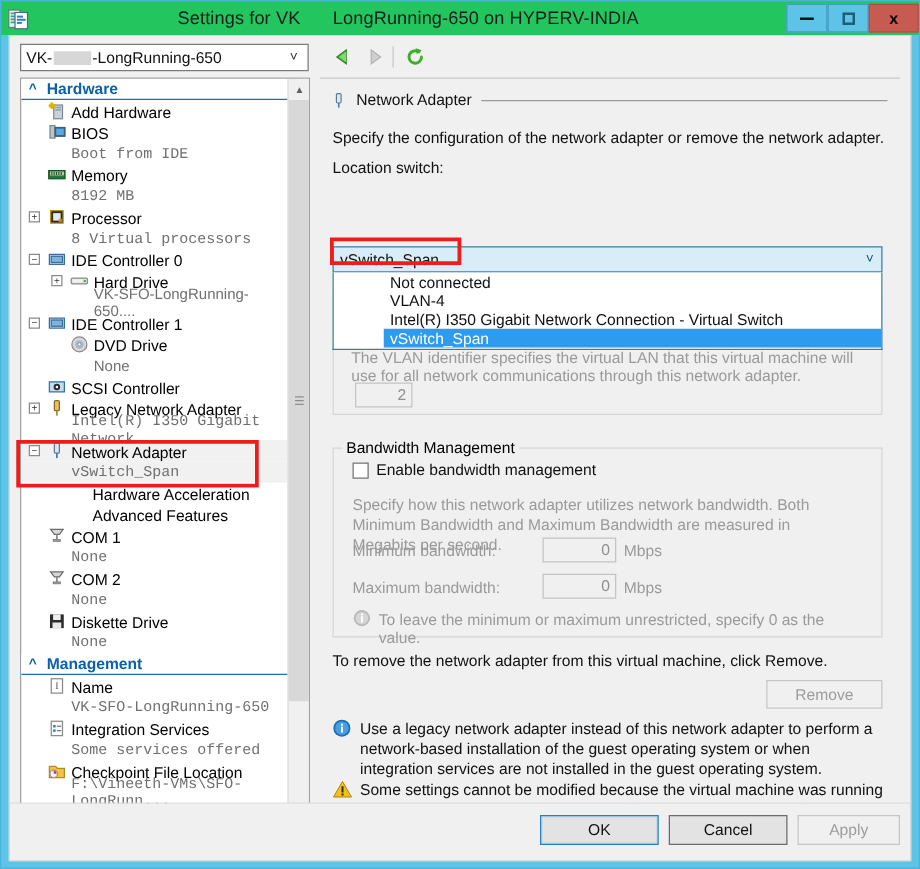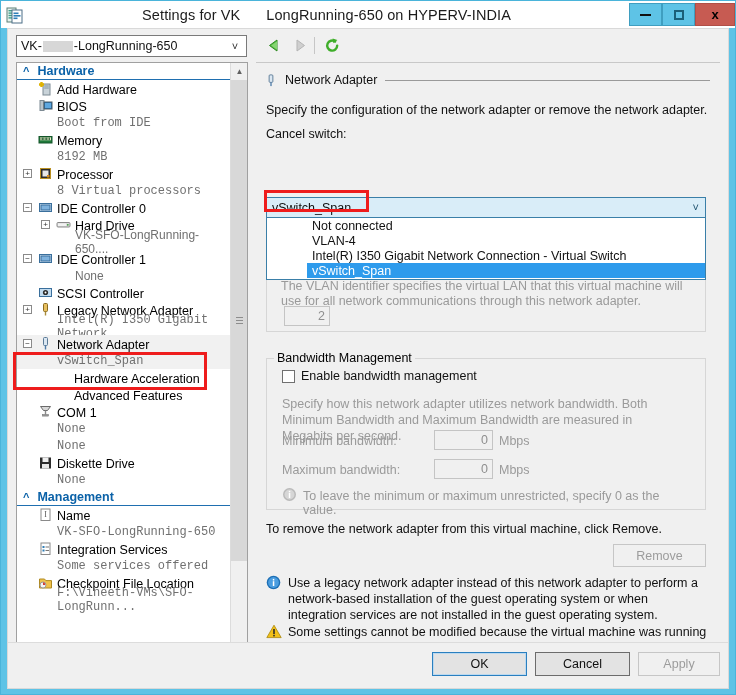--- a/index.html
+++ b/index.html
@@ -15,21 +15,21 @@
   
   #window {
     position:absolute; left:0; top:0; width:736px; height:695px;
     background:#5ec3e6;
     border:1px solid #4ab4da;
   }
 
   
   #titlebar {
     position:absolute; left:0; top:0; width:734px; height:27px;
-    background:#ffffff;
+    background:#22c55e;
     display:flex; align-items:center;
   }
   #titlebar-icon {
     width:18px; height:18px; margin-left:5px; margin-top:1px;
     position:relative; flex:0 0 auto;
   }
   #title-text {
     flex:1 1 auto;
     text-align:center;
     font-size:14.5px;
@@ -371,20 +371,30 @@
           <span class="expander">−</span>
           <span class="ticon">
             <svg width="15" height="15" viewBox="0 0 15 15">
               <rect x="1.5" y="3.5" width="12" height="8" fill="#cfe3f5" stroke="#3a6f9c"></rect>
               <rect x="3" y="5" width="9" height="5" fill="#7fb2dd" stroke="#3a6f9c"></rect>
             </svg>
           </span>
           <span class="tlabel">IDE Controller 1</span>
         </div>
 
+        <div class="tnode lvl2 noexp2" style="">
+          <span class="ticon" style="left:39px;">
+            <svg width="15" height="15" viewBox="0 0 15 15">
+              <circle cx="7.5" cy="7.5" r="6" fill="#d8d8d8" stroke="#8a8a8a"></circle>
+              <circle cx="7.5" cy="7.5" r="3.4" fill="#a8b8c4"></circle>
+              <circle cx="7.5" cy="7.5" r="1.2" fill="#fff" stroke="#8a8a8a" stroke-width="0.6"></circle>
+            </svg>
+          </span>
+          <span class="tlabel" style="margin-left:58px;">DVD Drive</span>
+        </div>
         <div class="tsub lvl2sub">None</div>
 
         <div class="tnode lvl1 noexp">
           <span class="ticon">
             <svg width="15" height="15" viewBox="0 0 15 15">
               <rect x="1.5" y="3.5" width="12" height="8" fill="#c3dcf0" stroke="#3a6f9c"></rect>
               <circle cx="7.5" cy="7.5" r="2.6" fill="#2b2b2b"></circle>
               <circle cx="7.5" cy="7.5" r="1" fill="#fff"></circle>
             </svg>
           </span>
@@ -428,20 +438,30 @@
             <svg width="15" height="15" viewBox="0 0 15 15">
               <path d="M2.5 2.5 h10 l-3 4 h-4 z" fill="#d8d8d8" stroke="#6a6a6a"></path>
               <rect x="6.8" y="6.5" width="1.4" height="4" fill="#8a8a8a"></rect>
               <rect x="4.5" y="10.5" width="6" height="1.6" fill="#9a9a9a" stroke="#6a6a6a" stroke-width="0.5"></rect>
             </svg>
           </span>
           <span class="tlabel">COM 1</span>
         </div>
         <div class="tsub lvl1sub">None</div>
 
+        <div class="tnode lvl1 noexp">
+          <span class="ticon">
+            <svg width="15" height="15" viewBox="0 0 15 15">
+              <path d="M2.5 2.5 h10 l-3 4 h-4 z" fill="#d8d8d8" stroke="#6a6a6a"></path>
+              <rect x="6.8" y="6.5" width="1.4" height="4" fill="#8a8a8a"></rect>
+              <rect x="4.5" y="10.5" width="6" height="1.6" fill="#9a9a9a" stroke="#6a6a6a" stroke-width="0.5"></rect>
+            </svg>
+          </span>
+          <span class="tlabel">COM 2</span>
+        </div>
         <div class="tsub lvl1sub">None</div>
 
         <div class="tnode lvl1 noexp">
           <span class="ticon">
             <svg width="15" height="15" viewBox="0 0 15 15">
               <rect x="2" y="2.5" width="11" height="11" fill="#2b2b2b"></rect>
               <rect x="4.5" y="2.5" width="6" height="4.5" fill="#f0f0f0"></rect>
               <rect x="4" y="9" width="7" height="4.5" fill="#e8e8e8"></rect>
             </svg>
           </span>
@@ -514,21 +534,21 @@
             <rect x="5.5" y="1.5" width="4" height="8" rx="1" fill="#dbe7f2" stroke="#5a7a96"></rect>
             <rect x="6.8" y="9.5" width="1.4" height="4" fill="#4c7ba8"></rect>
           </svg>
         </span>
         <span class="sh-text">Network Adapter</span>
         <span class="sh-rule"></span>
       </div>
 
       <div class="desc" style="left:10px; top:40px; width:444px;">Specify the configuration of the network adapter or remove the network adapter.</div>
 
-      <div class="lbl" style="left:10px; top:64px;">Cancel switch:</div>
+      <div class="lbl" style="left:10px; top:64px;">Location switch:</div>
 
       <div class="groupbox" style="left:10px; top:172px; width:440px; height:97px;"></div>
       <div class="lbl-dim" style="left:25px; top:216px; width:420px; line-height:15px;">The VLAN identifier specifies the virtual LAN that this virtual machine will use for all network communications through this network adapter.</div>
       <div class="numinput" style="left:28px; top:243px; width:46px; height:20px;">
         <span>2</span>
       </div>
 
       <div id="vs-combo">
         <span>vSwitch_Span</span>
         <span id="vs-combo-arrow">˅</span>

